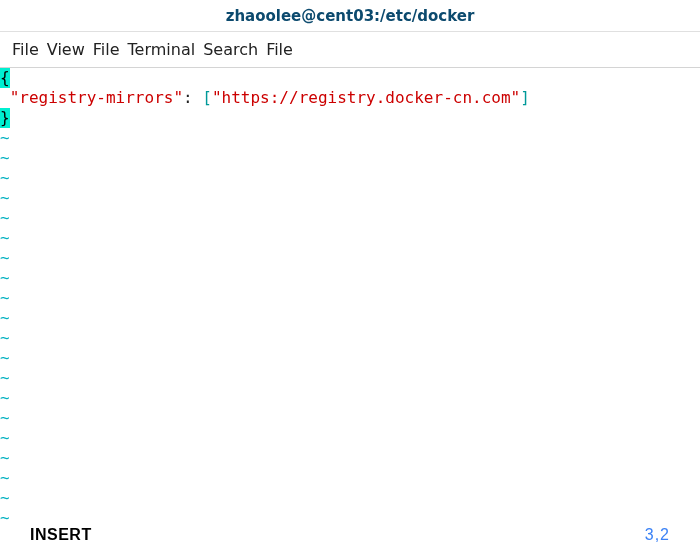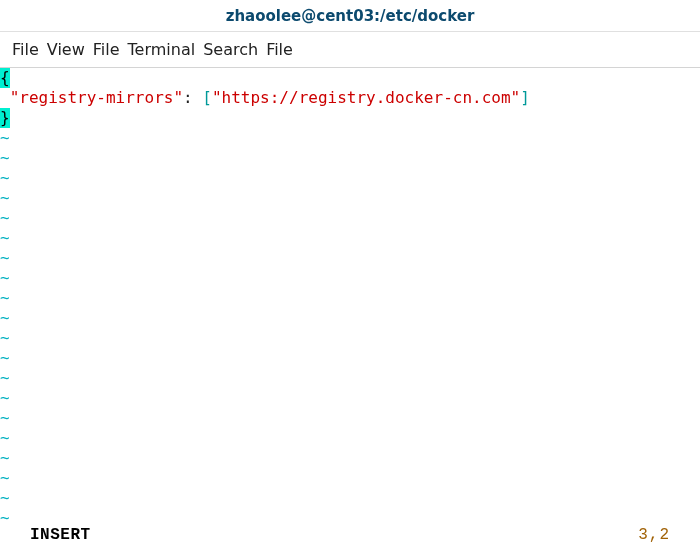--- a/index.html
+++ b/index.html
@@ -77,32 +77,32 @@
     }
     .status-bar {
       position: absolute;
       bottom: 0;
       left: 0;
       right: 0;
       height: 18px;
       display: flex;
       justify-content: space-between;
       align-items: flex-end;
-      font-family: Liberation Mono, monospace;
+      font-family: Liberation Sans, sans-serif;
       font-size: 16px;
       font-weight: bold;
       color: #000;
       padding: 0 30px 0 30px;
       background: #fff;
     }
     .status-left {
       letter-spacing: 0.5px;
     }
     .status-right {
-      color: #a16207;
+      color: #3b82f6;
       font-weight: normal;
       letter-spacing: 1px;
       margin-left: 14px;
     }
   </style>
 </head>
 <body>
 
 <div class="title-bar">
   <span class="window-title">zhaoolee@cent03:/etc/docker</span>

